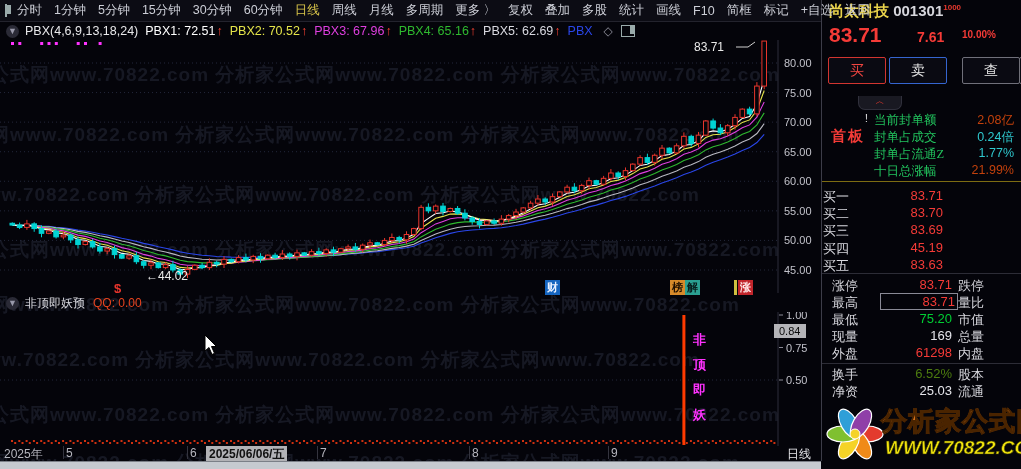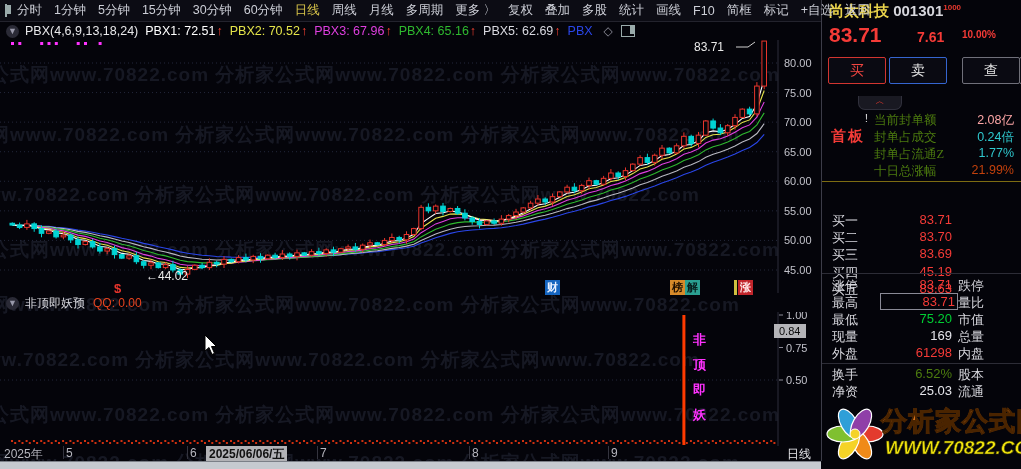--- a/index.html
+++ b/index.html
@@ -50,25 +50,25 @@
   #rp-sup{color:#e8392e;font-size:8px;vertical-align:6px;font-weight:bold;}
   #rp-price{left:7px;top:23px;font-size:21px;font-weight:bold;color:#f53b37;}
   #rp-chg{left:95px;top:29px;font-size:14px;font-weight:bold;color:#f53b37;}
   #rp-pct{left:140px;top:29px;font-size:10px;font-weight:bold;color:#f53b37;}
   .rp-btn{position:absolute;top:57px;width:56px;height:25px;background:#0a0a12;border:1px solid #707078;
           color:#e8e8e8;font-size:14px;text-align:center;line-height:25px;border-radius:2px;}
   #rp-collapse{position:absolute;left:36px;top:96px;width:42px;height:13px;background:#191922;border:1px solid #30303c;
                border-top:none;border-radius:0 0 7px 7px;color:#e8392e;font-size:9px;text-align:center;line-height:11px;}
   #rp-board{left:9px;top:127px;font-size:15px;font-weight:bold;color:#f53b37;letter-spacing:2px;}
   .stat-row{position:absolute;left:52px;width:146px;height:17px;font-size:12.5px;}
-  .stat-label{color:#4d7c0f;font-family:Liberation Serif, serif;}
+  .stat-label{color:#22c55e;font-family:Liberation Serif, serif;}
   .stat-value{position:absolute;right:6px;top:0;}
   .stat-icon{position:absolute;left:-9px;top:1px;color:#eee;font-size:10px;}
   #rp-yellow-div{position:absolute;left:0;top:181px;width:200px;height:1px;background:#7d6c12;}
-  .bid-row{position:absolute;left:10px;width:180px;height:17px;font-size:13px;color:#d8d8de;margin-top:24px;}
+  .bid-row{position:absolute;left:1px;width:180px;height:17px;font-size:13px;color:#d8d8de;}
   .bid-value{position:absolute;left:60px;width:60px;text-align:right;color:#f53b37;}
   .rp-div{position:absolute;left:0;width:200px;height:1px;background:#2c2c36;}
   .q-row{position:absolute;left:10px;width:190px;height:17px;font-size:13px;color:#d8d8de;}
   .q-lv{position:absolute;left:48px;width:72px;text-align:right;}
   .q-lv.boxed{border:1px solid #8a8a96;padding:0 2px;top:-1px;}
   .q-rl{position:absolute;left:126px;}
   #logo{position:absolute;left:-3px;top:394px;z-index:4;}
   
   #cursor{position:absolute;left:204px;top:334px;z-index:9;}
 </style>
@@ -657,21 +657,21 @@
   <div class="rp-abs" id="rp-pct">10.00%</div>
   <div id="rp-buttons">
         <div class="rp-btn" style="left:6px;border-color:#d23530;color:#f04540">买</div>
         <div class="rp-btn" style="left:67px;border-color:#3565d0;color:#e8e8e8">卖</div>
         <div class="rp-btn" style="left:140px;border-color:#70707a;color:#e8e8e8">查</div>
         <div class="rp-btn" style="left:197px;width:10px"></div>
       </div>
   <div id="rp-collapse"><span>︿</span></div>
   <div class="rp-abs" id="rp-board">首板</div>
   <div id="rp-stats">
-        <div class="stat-row" style="top:112px"><span class="stat-icon">!</span><span class="stat-label">当前封单额</span><span class="stat-value" style="color:#fca5a5">2.08亿</span></div>
+        <div class="stat-row" style="top:112px"><span class="stat-icon">!</span><span class="stat-label">当前封单额</span><span class="stat-value" style="color:#c2410c">2.08亿</span></div>
         <div class="stat-row" style="top:129px"><span class="stat-label">封单占成交</span><span class="stat-value" style="color:#2fc8ce">0.24倍</span></div>
         <div class="stat-row" style="top:146px"><span class="stat-label">封单占流通Z</span><span class="stat-value" style="color:#2fc8ce">1.77%</span></div>
         <div class="stat-row" style="top:163px"><span class="stat-label">十日总涨幅</span><span class="stat-value" style="color:#c2410c">21.99%</span></div>
       </div>
   <div id="rp-yellow-div"></div>
   <div id="rp-bids">
         <div class="bid-row" style="top:188px"><span>买一</span><span class="bid-value">83.71</span></div>
         <div class="bid-row" style="top:205.2px"><span>买二</span><span class="bid-value">83.70</span></div>
         <div class="bid-row" style="top:222.4px"><span>买三</span><span class="bid-value">83.69</span></div>
         <div class="bid-row" style="top:239.6px"><span>买四</span><span class="bid-value">45.19</span></div>

